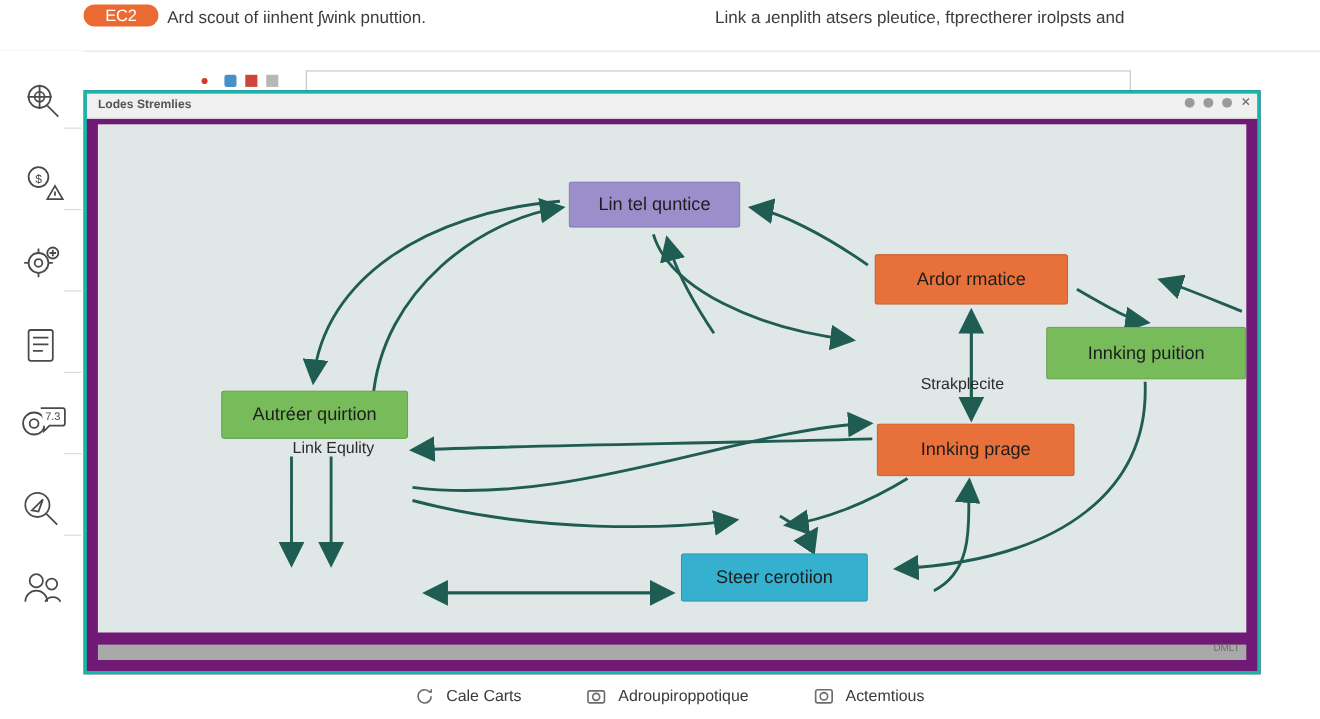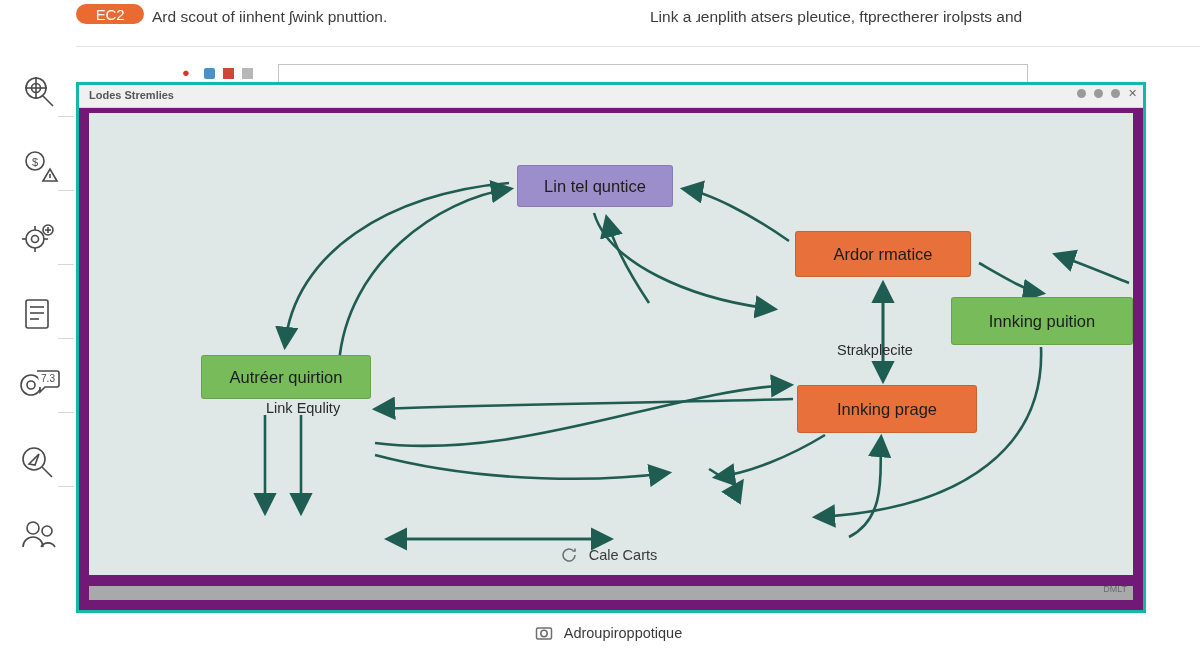--- a/index.html
+++ b/index.html
@@ -209,21 +209,20 @@
   
   .legend {
     position: absolute;
     left: 76px; top: 612px;
     width: 1064px;
     height: 42px;
     display: flex;
     align-items: center;
     justify-content: center;
     gap: 58px;
-    flex-direction: column;
   }
   .legend-item {
     display: flex;
     align-items: center;
     gap: 10px;
     font-size: 14.5px;
     color: #3a3a3a;
   }
   .legend-ico {
     width: 20px; height: 20px;
@@ -384,20 +383,21 @@
         <path d="M176,302 L176,398"></path>
         <path d="M212,302 L212,398"></path>
       </g>
     </svg>
 
     <div class="node purple" style="left:428px; top:52px;  width:156px; height:42px;">Lin tel quntice</div>
     <div class="node orange" style="left:706px; top:118px; width:176px; height:46px;">Ardor rmatice</div>
     <div class="node green" style="left:862px; top:184px; width:182px; height:48px;">Innking puition</div>
     <div class="node green" style="left:112px; top:242px; width:170px; height:44px;">Autréer quirtion</div>
     <div class="node orange" style="left:708px; top:272px; width:180px; height:48px;">Innking prage</div>
+    <div class="node teal" style="left:530px; top:390px; width:170px; height:44px;">Steer cerotiion</div>
 
     <div class="dlabel" style="left:140px; top:286px;margin-left:37px;">Link Equlity</div>
     <div class="dlabel" style="left:748px; top:228px;">Strakplecite</div>
   </div>
 
   <div class="window-statusbar">
     <span class="status-text">DMLT</span>
   </div>
 </div>
 

